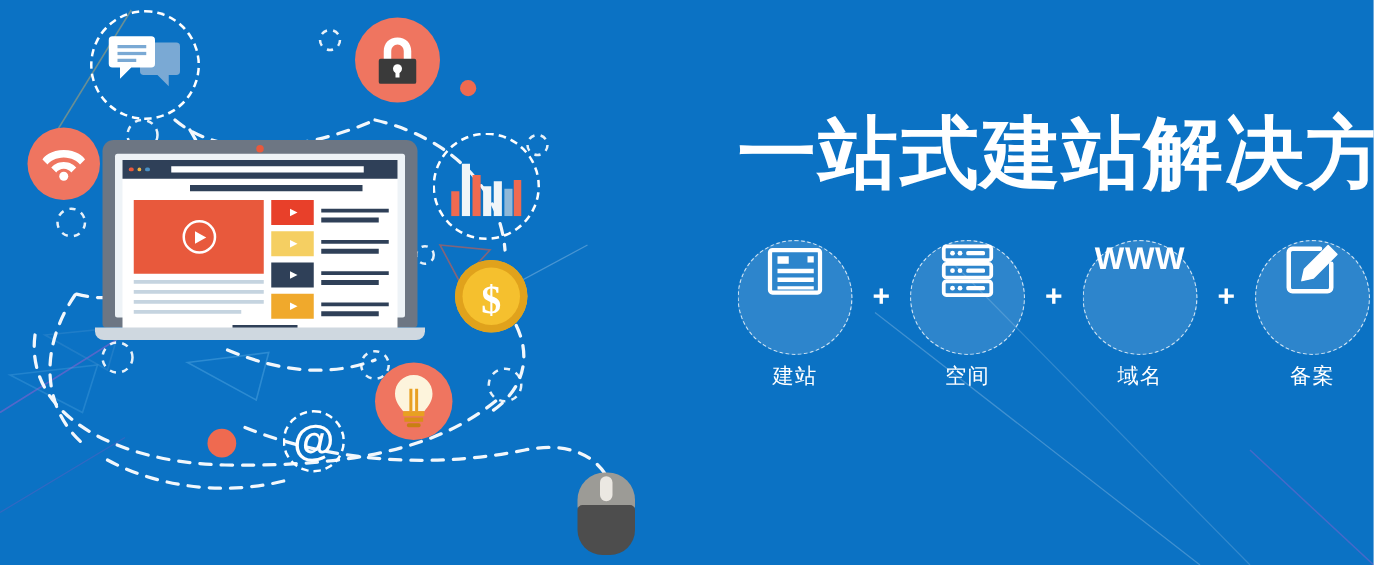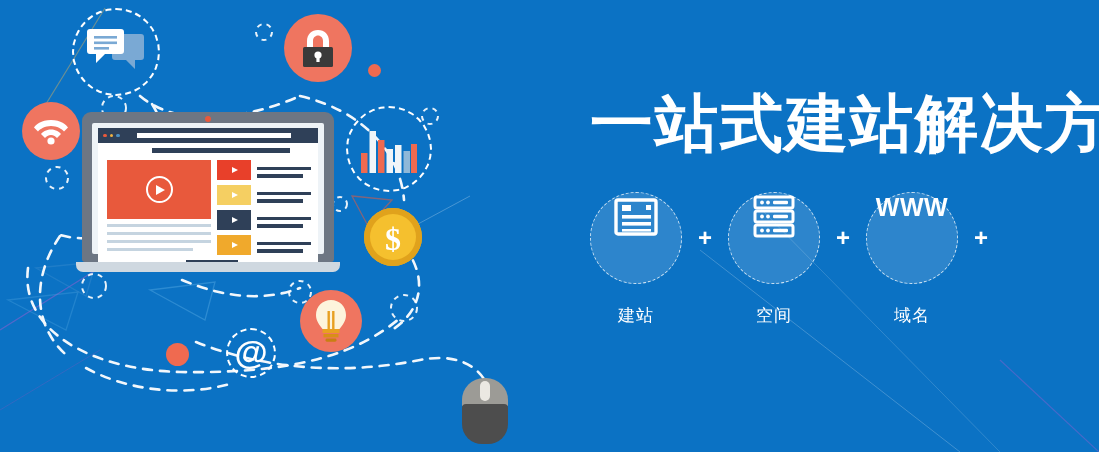--- a/index.html
+++ b/index.html
@@ -153,21 +153,21 @@
     display:flex; align-items:flex-start;
   }
   .step { width:96px; display:flex; flex-direction:column; align-items:center; }
   .step-circle {
     width:92px; height:92px; border-radius:50%;
     background:rgba(255,255,255,0.14);
     border:1px dashed rgba(255,255,255,0.75);
     display:flex; justify-content:center;
   }
   .step-label {
-    margin-top:20px; color:#ffffff; font-size:17px; letter-spacing:1px;
+    margin-top:5px; color:#ffffff; font-size:17px; letter-spacing:1px;
   }
   .plus {
     color:#ffffff; font-size:24px; font-weight:bold;
     width:42px; text-align:center; line-height:92px; flex-shrink:0;
   }
   .www-text {
     color:#ffffff; font-size:25px; font-weight:bold; letter-spacing:0.5px;
   }
 </style>
 </head>
@@ -404,16 +404,25 @@
 
       <div class="step">
         <div class="step-circle">
           <span class="www-text">WWW</span>
         </div>
         <div class="step-label">域名</div>
       </div>
 
       <div class="plus">+</div>
 
+      <div class="step">
+        <div class="step-circle">
+          <svg width="46" height="46" viewBox="0 0 46 46" aria-hidden="true">
+            <path d="M29 6 H7 a3 3 0 0 0 -3 3 v28 a3 3 0 0 0 3 3 h28 a3 3 0 0 0 3 -3 V18" fill="none" stroke="#ffffff" stroke-width="3.6" stroke-linecap="round"></path>
+            <path d="M35.5 3.5 l7 7 l-19 19 l-9 2 l2 -9 z" fill="#ffffff" stroke="#ffffff" stroke-width="1.2" stroke-linejoin="round"></path>
+          </svg>
+        </div>
+        <div class="step-label">备案</div>
+      </div>
 
     </div>
   </div>
 </div>
 
 </body></html>

